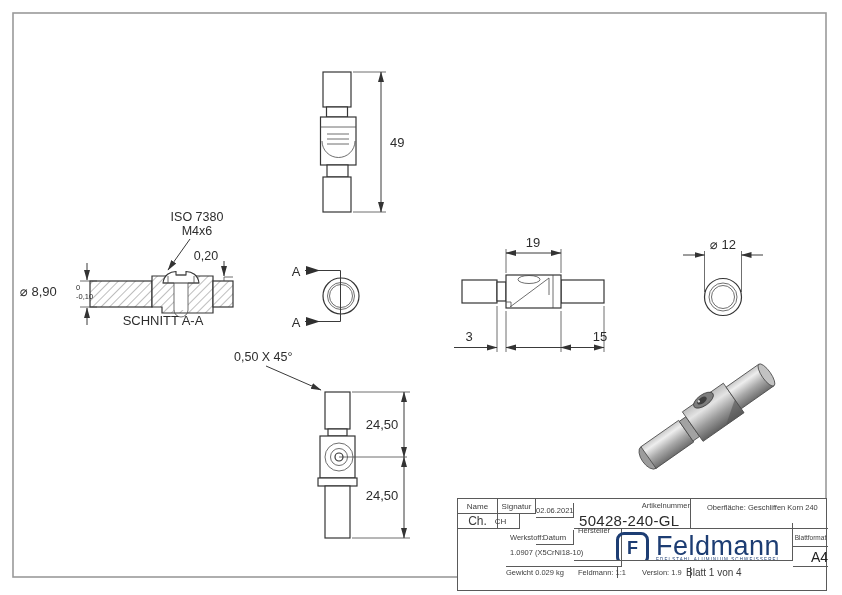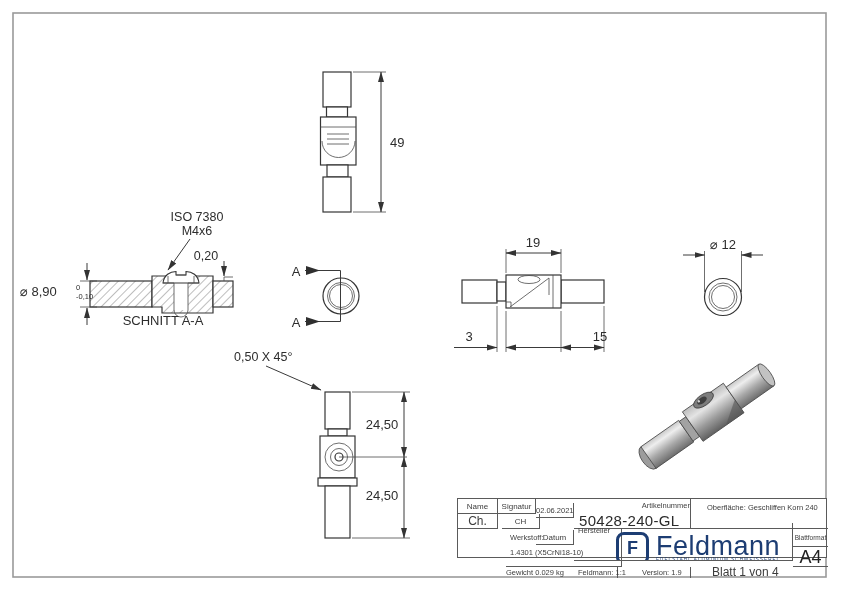--- a/index.html
+++ b/index.html
@@ -7,29 +7,29 @@
        font-family:"Liberation Sans","DejaVu Sans",sans-serif;color:#333;}
   #sheet{position:absolute;left:0;top:0;width:842px;height:595px;}
   svg text{font-family:"Liberation Sans","DejaVu Sans",sans-serif;fill:#2d2d2d;}
   .out{fill:#ffffff;stroke:#353535;stroke-width:1.2;}
   .hat{fill:url(#hatch);stroke:#353535;stroke-width:1.2;}
   .thin{stroke:#4a4a4a;stroke-width:0.8;fill:none;}
   .dim{stroke:#3a3a3a;stroke-width:1;fill:none;}
   .dt{font-size:13px;}
   .dts{font-size:12.5px;}
   
-  .tb{position:absolute;left:457px;top:498px;width:370px;height:60px;
+  .tb{position:absolute;left:457px;top:498px;width:370px;height:93px;
       border:1px solid #5a5a5a;box-sizing:border-box;background:#fff;}
   .cell{position:absolute;box-sizing:border-box;border-right:1px solid #5a5a5a;
         border-bottom:1px solid #5a5a5a;font-size:8px;color:#3c3c3c;overflow:hidden;}
   .cc{text-align:center;}
   .noR{border-right:none;} .noB{border-bottom:none;}
   .lbl-sm{font-size:7.5px;color:#444;}
   .art-val{font-size:15px;color:#2b2b2b;letter-spacing:0.3px;padding:2px 0 12px 5px;}
-  .a4{font-size:18px;color:#222;text-align:center;}
+  .a4{font-size:14px;color:#222;text-align:right;}
   .logo-wrap{position:absolute;left:42px;top:9px;display:flex;align-items:center;gap:7px;}
   .fmark{width:27px;height:27px;border:3px solid #1d3d73;border-radius:8px;
          display:flex;align-items:center;justify-content:center;
          font-size:18px;font-weight:bold;color:#1d3d73;}
   .fname{font-size:27px;color:#1d3d73;letter-spacing:0.5px;line-height:20px;}
   .ftag{font-size:4.5px;color:#1d3d73;letter-spacing:1.1px;margin-top:1px;}
 </style>
 </head>
 <body>
 
@@ -198,26 +198,26 @@
     <circle cx="709.5" cy="400.8" r="1.2" fill="#d4d4d4" stroke="none"></circle>
   </g>
 </svg>
 
 <div class="tb">
 
   <div class="cell cc" style="left:0;top:0;width:40px;height:15px;line-height:15px;">Name</div>
   <div class="cell cc" style="left:40px;top:0;width:38px;height:15px;line-height:15px;">Signatur</div>
   <div class="cell cc" style="left:78px;top:0;width:38px;height:15px;line-height:15px;margin-top:31px;">Datum</div>
   <div class="cell cc" style="left:0;top:15px;width:40px;height:15px;line-height:15px;font-size:12px;">Ch. Häfig</div>
-  <div class="cell cc" style="left:44px;top:15px;width:38px;height:15px;line-height:15px;">CH</div>
+  <div class="cell cc" style="left:24px;top:15px;width:38px;height:15px;line-height:15px;">CH</div>
   <div class="cell cc" style="left:78px;top:4px;width:38px;height:15px;line-height:15px;font-size:7.5px;">02.06.2021</div>
 
   <div class="cell" style="left:0;top:30px;width:116px;height:38px;margin-left:48px;">
     <div class="lbl-sm" style="padding:4px 0 0 4px;">Werkstoff:</div>
-    <div style="padding:6px 0 0 4px;font-size:7.5px;">1.4301 (X5CrNi18-10)</div>
+    <div style="padding:6px 0 0 4px;font-size:7.5px;">1.0907 (X5CrNi18-10)</div>
   </div>
   <div class="cell noB" style="left:0;top:68px;width:116px;height:11px;line-height:11px;padding-left:4px;font-size:7.5px;margin-left:44px;">Gewicht 0.029 kg</div>
 
   <div class="cell" style="left:116px;top:0;width:117px;height:30px;">
     <div class="lbl-sm" style="padding:2px 0 0 4px;text-align:right;">Artikelnummer</div>
     <div class="art-val">50428-240-GL</div>
   </div>
   <div class="cell noR" style="left:233px;top:0;width:137px;height:30px;padding:4px 0 0 16px;font-size:7.5px;">
     <span>Oberfläche:</span>
     <span style="margin-left:0;">Geschliffen Korn 240</span>
@@ -234,14 +234,14 @@
     </div>
   </div>
 
   <div class="cell noR cc" style="left:335px;top:30px;width:35px;height:18px;line-height:18px;font-size:6.5px;">Blattformat</div>
   <div class="cell noR a4" style="left:335px;top:48px;width:35px;height:20px;line-height:20px;">A4</div>
 
   <div class="cell noB" style="left:116px;top:68px;width:117px;height:11px;line-height:11px;font-size:7.5px;">
     <span style="padding-left:4px;">Feldmann: 1:1</span>
     <span style="margin-left:14px;">Version: 1.9</span>
   </div>
-  <div class="cell noB noR" style="left:244px;top:68px;width:137px;height:11px;line-height:11px;padding-left:10px;font-size:12px;">Blatt 1 von 4</div>
+  <div class="cell noB noR" style="left:218px;top:68px;width:137px;height:11px;line-height:11px;padding-left:10px;font-size:10px;">Blatt 1 von 4</div>
 </div>
 
 </body></html>

